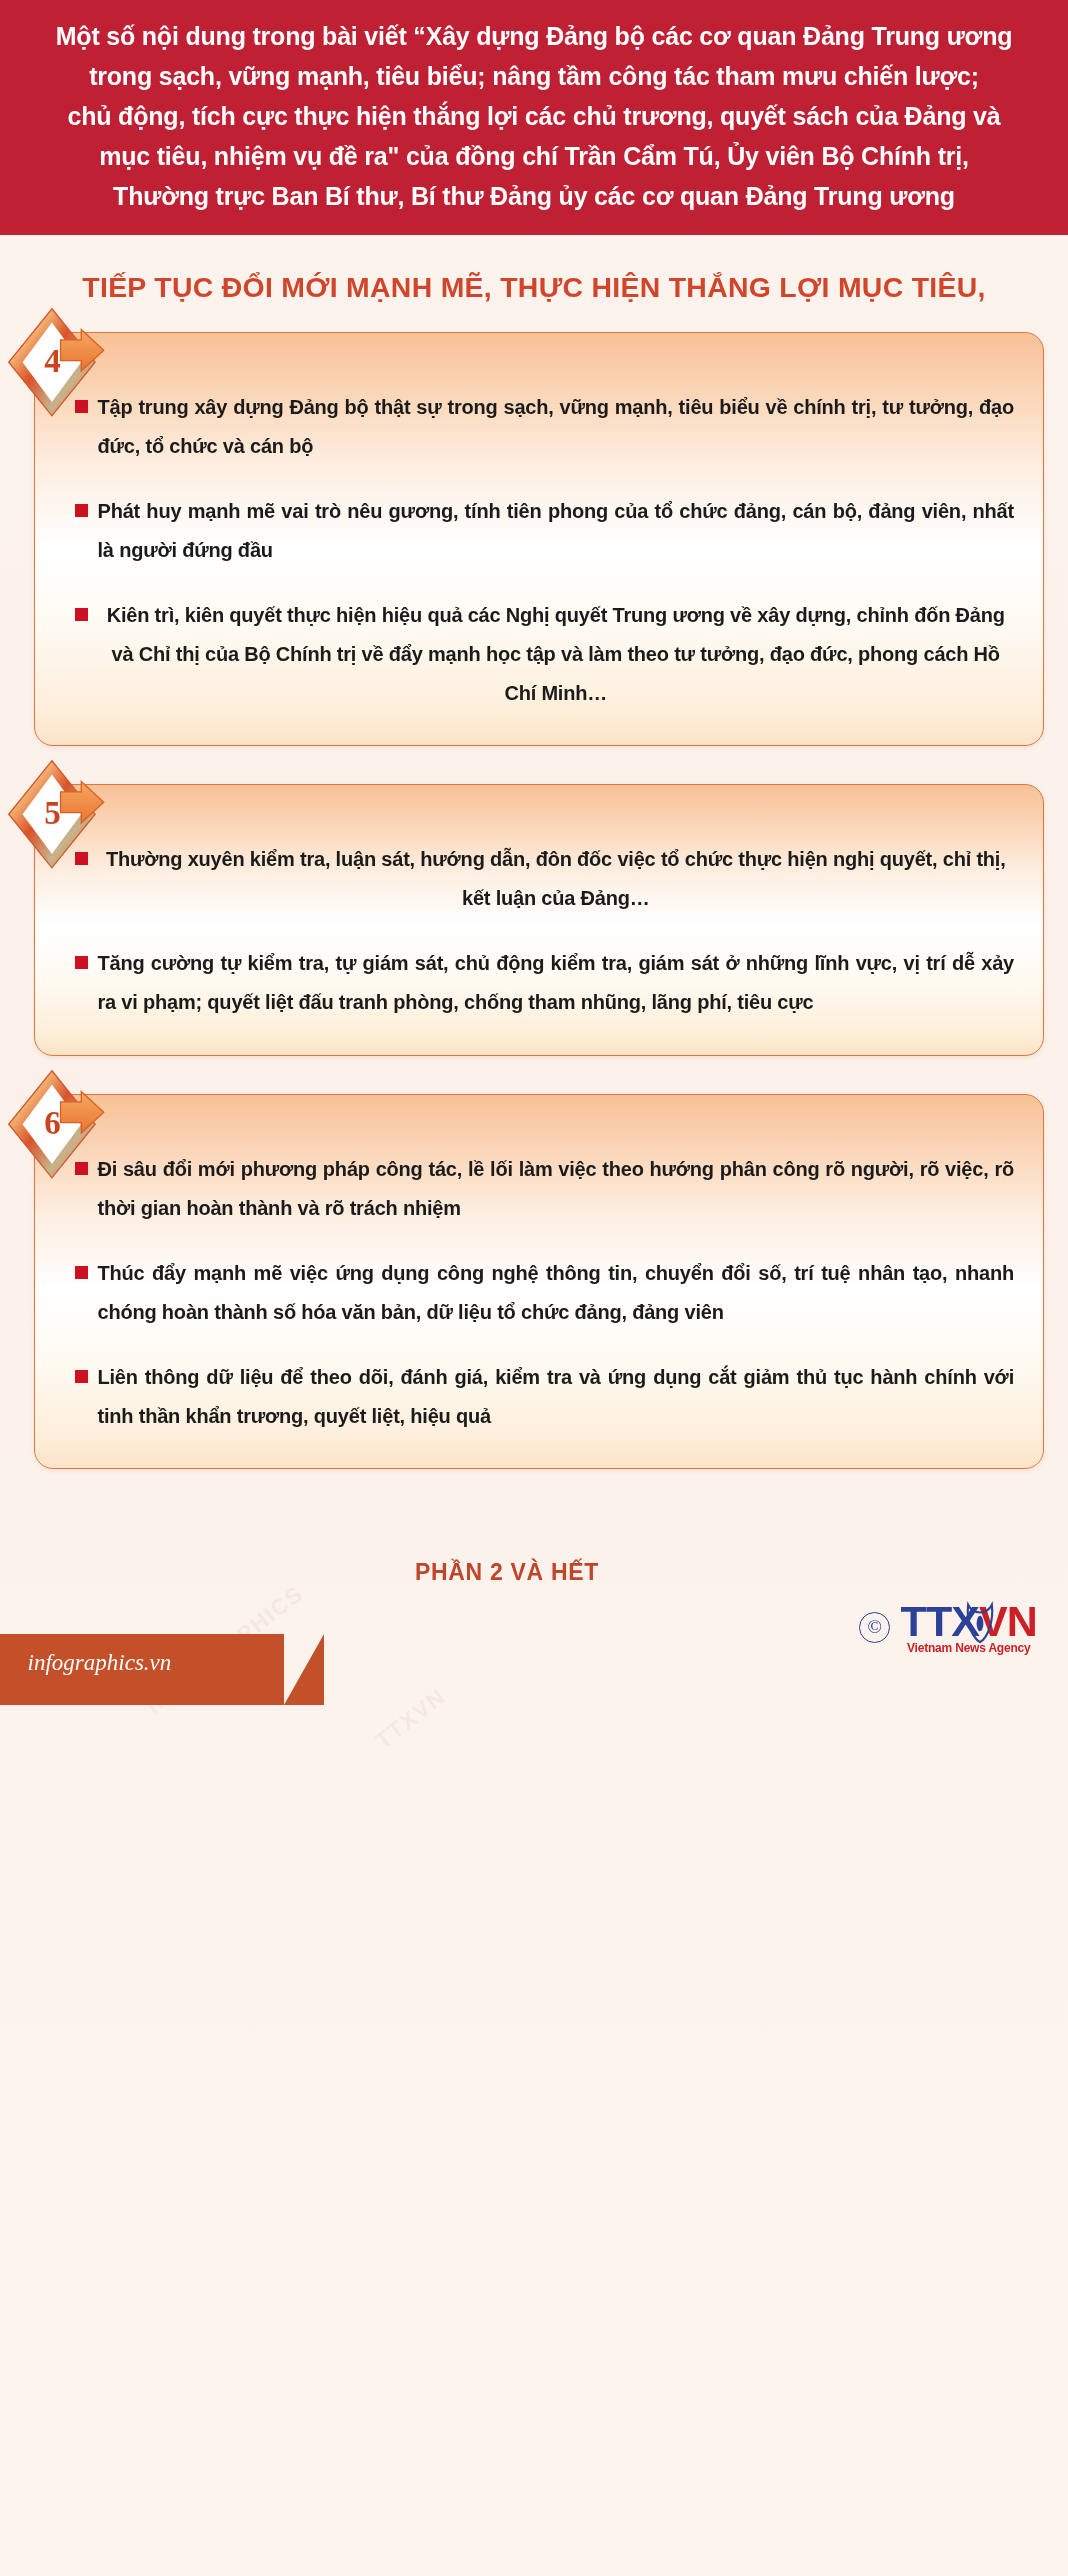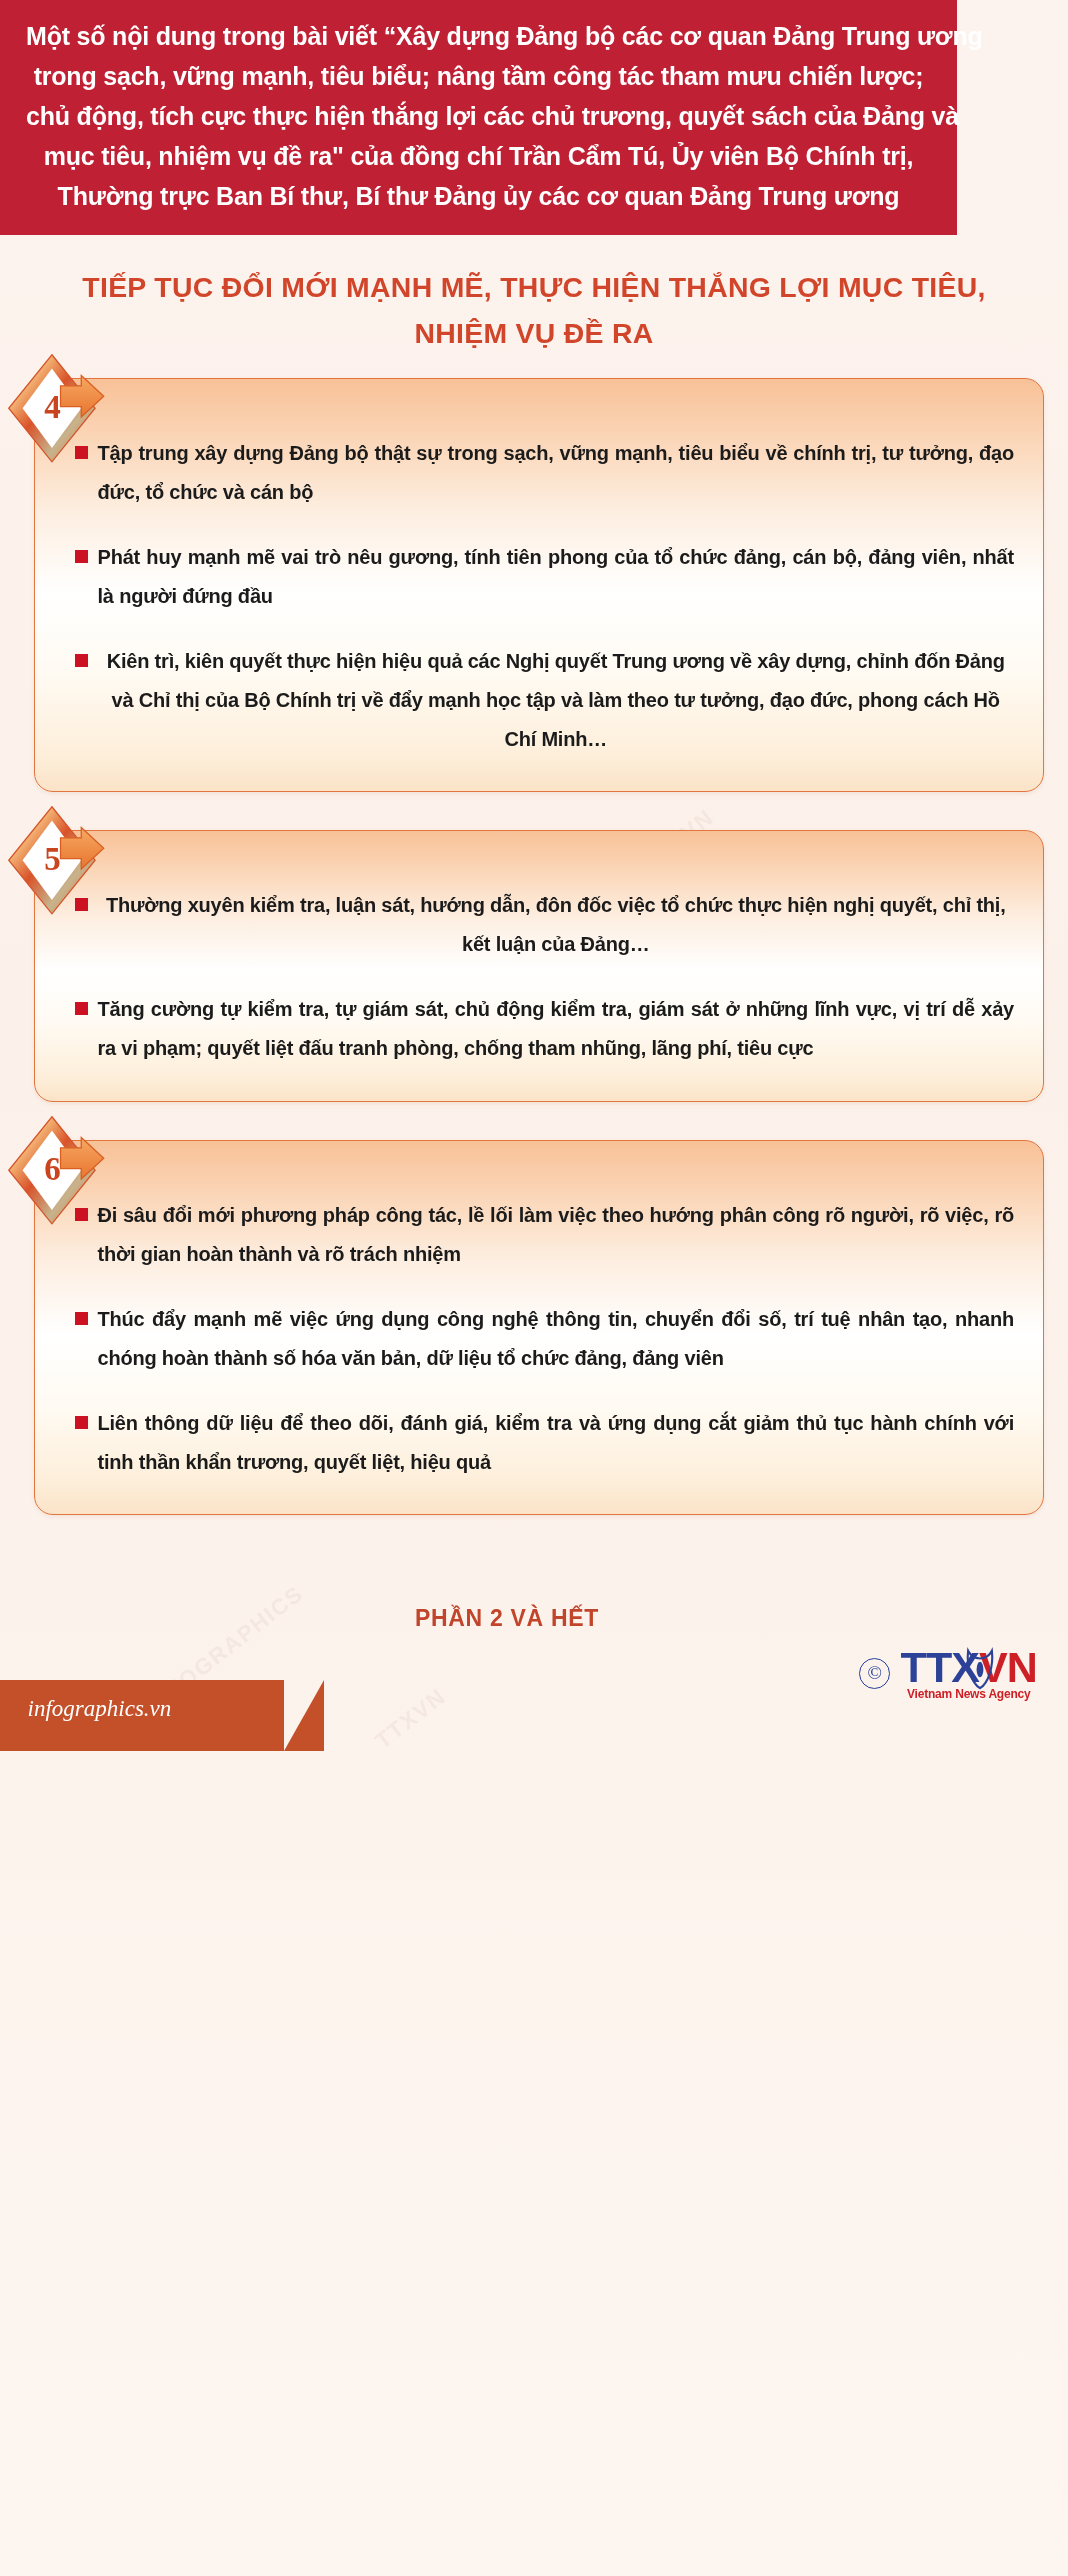--- a/index.html
+++ b/index.html
@@ -20,21 +20,21 @@
     position: relative;
     width: 1068px;
     height: 2576px;
     background: linear-gradient(180deg, #fdf3ee 0%, #fcf1ea 40%, #fdf5f0 100%);
     overflow: hidden;
   }
 
   
   .header-banner {
     position: relative;
-    width: 957px;
+    width: 1068px;
     background: #bf2033;
     padding: 15.5px 26px 19px 26px;
     box-sizing: border-box;
     z-index: 5;
   }
   .header-banner .hline {
     color: #ffffff;
     font-size: 25px;
     line-height: 40px;
     text-align: center;
@@ -266,21 +266,20 @@
   <div class="header-banner">
     <div class="hline">Một số nội dung trong bài viết “Xây dựng Đảng bộ các cơ quan Đảng Trung ương</div>
     <div class="hline">trong sạch, vững mạnh, tiêu biểu; nâng tầm công tác tham mưu chiến lược;</div>
     <div class="hline">chủ động, tích cực thực hiện thắng lợi các chủ trương, quyết sách của Đảng và</div>
     <div class="hline">mục tiêu, nhiệm vụ đề ra" của đồng chí Trần Cẩm Tú, Ủy viên Bộ Chính trị,</div>
     <div class="hline">Thường trực Ban Bí thư, Bí thư Đảng ủy các cơ quan Đảng Trung ương</div>
   </div>
 
   <div class="title-block">
     <div class="tline">TIẾP TỤC ĐỔI MỚI MẠNH MẼ, THỰC HIỆN THẮNG LỢI MỤC TIÊU,</div>
-    <div class="tline">NHIỆM VỤ ĐỀ RA</div>
   </div>
 
   <div class="cards">
 
     <div class="card">
       <div class="badge">
         <svg width="114" height="114" viewBox="0 0 132 132" xmlns="http://www.w3.org/2000/svg">
           <defs>
             <linearGradient id="dg4" x1="0" y1="0" x2="1" y2="1">
               <stop offset="0%" stop-color="#ef8a4a"></stop>

